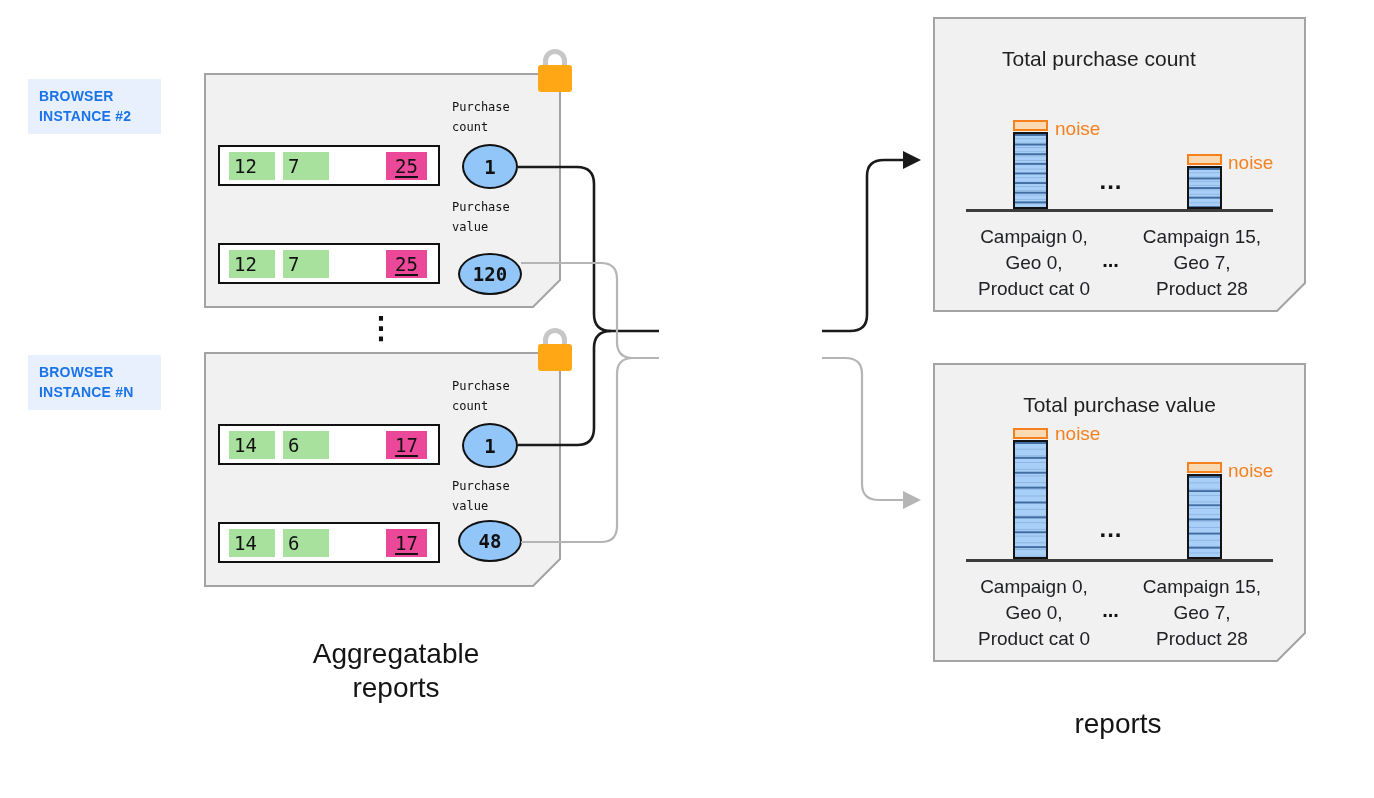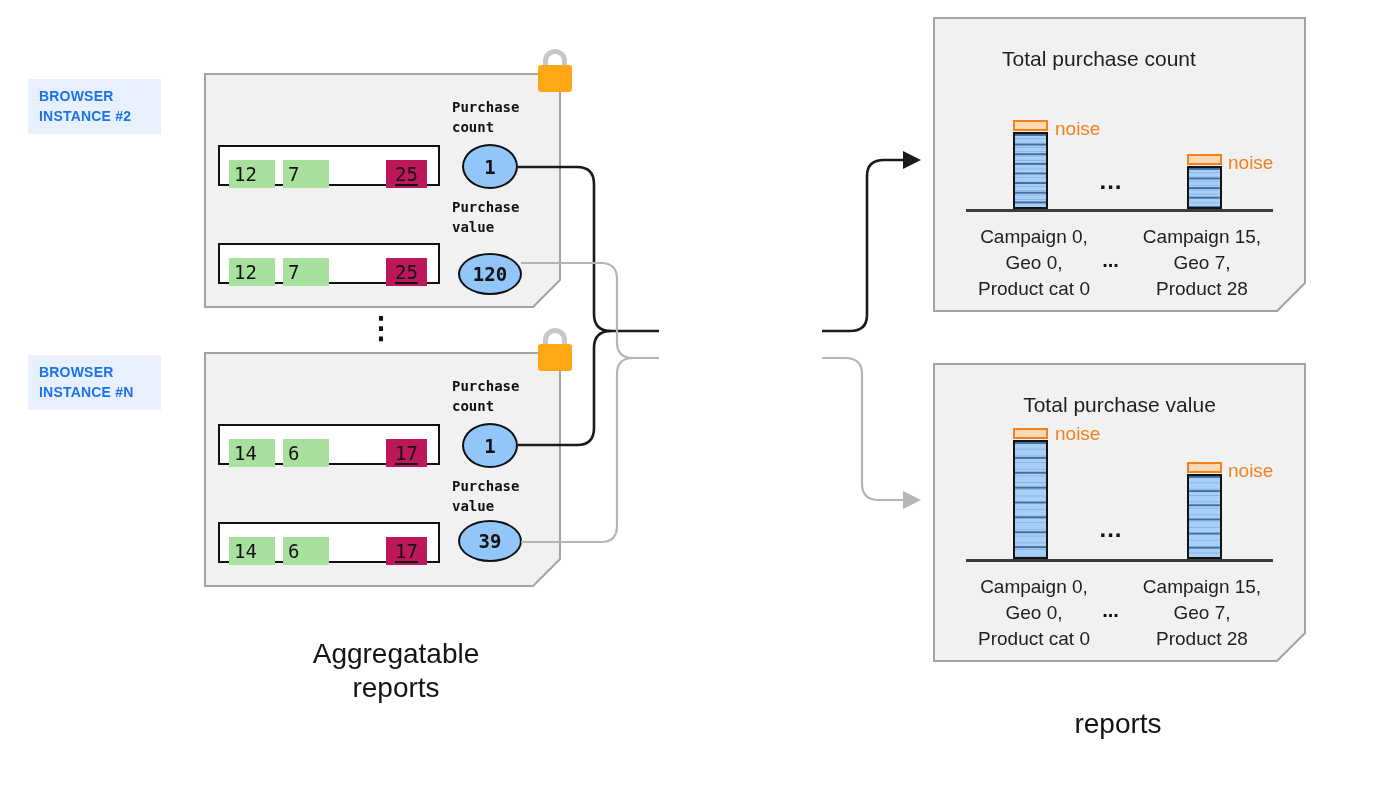--- a/index.html
+++ b/index.html
@@ -15,26 +15,26 @@
   .card-bg{position:absolute;left:0;top:0;}
 
   
   .lock{position:absolute;left:334px;top:-24px;width:36px;height:52px;}
   .lock-shackle{position:absolute;left:5px;top:0;width:24px;height:24px;border:5px solid #c7c7c7;
     border-bottom:none;border-radius:12px 12px 0 0;box-sizing:border-box;}
   .lock-body{position:absolute;left:0;top:16px;width:34px;height:27px;background:#ffa714;border-radius:3px;}
 
   
   .metric-label{position:absolute;left:248px;width:112px;font-family:"DejaVu Sans Mono",monospace;
-    font-weight:bold;font-size:14px;line-height:20px;color:#111;}
+    font-weight:normal;font-size:12px;line-height:20px;color:#111;}
   .vector-row{position:absolute;left:14px;width:222px;height:41px;background:#fff;border:2px solid #111;box-sizing:border-box;}
   .cell{position:absolute;top:5px;height:28px;width:46px;font-family:"DejaVu Sans Mono",monospace;
-    font-size:19px;line-height:28px;color:#111;padding-left:5px;box-sizing:border-box;margin-top:8px;}
+    font-size:19px;line-height:28px;color:#111;padding-left:5px;box-sizing:border-box;}
   .cell.green{background:#a7e19d;}
-  .cell.khaki{background:#be185d;width:41px;padding-left:0;text-align:center;
+  .cell.khaki{background:#ec4899;width:41px;padding-left:0;text-align:center;
     text-decoration:underline;text-decoration-thickness:2px;text-underline-offset:3px;}
   .value-ellipse{position:absolute;background:#92c6f8;border:2.5px solid #111;border-radius:50%;
     box-sizing:border-box;display:flex;align-items:center;justify-content:center;
     font-family:"DejaVu Sans Mono",monospace;font-weight:bold;font-size:19px;color:#111;}
 
   .v-dots{position:absolute;left:366px;top:308px;width:30px;height:44px;line-height:40px;text-align:center;
     font-size:30px;font-weight:bold;color:#111;}
 
   
   .process{position:absolute;left:652px;top:303px;width:176px;text-align:center;
@@ -124,21 +124,21 @@
     <div class="value-ellipse" style="left:258px;top:71px;width:56px;height:45px;">1</div>
     <div class="metric-label" style="top:124px;">
       <div>Purchase</div>
       <div>value</div>
     </div>
     <div class="vector-row" style="top:170px;">
       <span class="cell green" style="left:9px;">14</span>
       <span class="cell green" style="left:63px;">6</span>
       <span class="cell khaki" style="left:166px;">17</span>
     </div>
-    <div class="value-ellipse" style="left:254px;top:168px;width:64px;height:42px;">39</div>
+    <div class="value-ellipse" style="left:254px;top:168px;width:64px;height:42px;">48</div>
   </div>
 
 
   <div class="card" style="left:933px;top:17px;width:332px;height:295px;">
     <svg class="card-bg" width="373" height="295" viewBox="0 0 373 295">
       <path d="M1 1 H372 V266 L344 294 H1 Z" fill="#f1f1f2" stroke="#a3a3a3" stroke-width="2"></path>
     </svg>
     <div class="sum-title">Total purchase count</div>
     <div class="axis" style="top:192px;"></div>
     <div class="bar" style="left:80px;">

